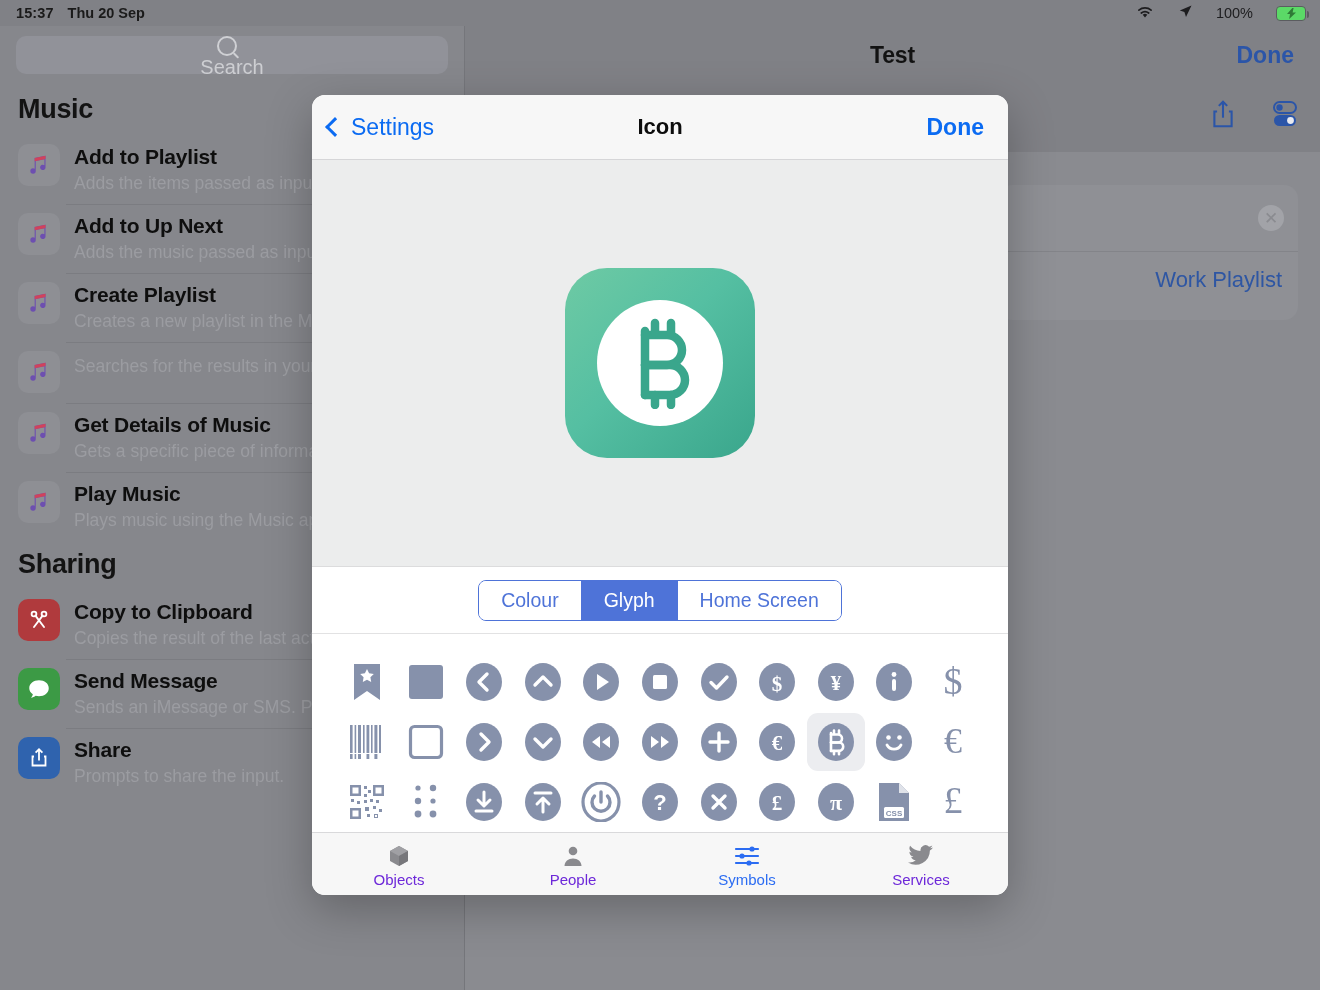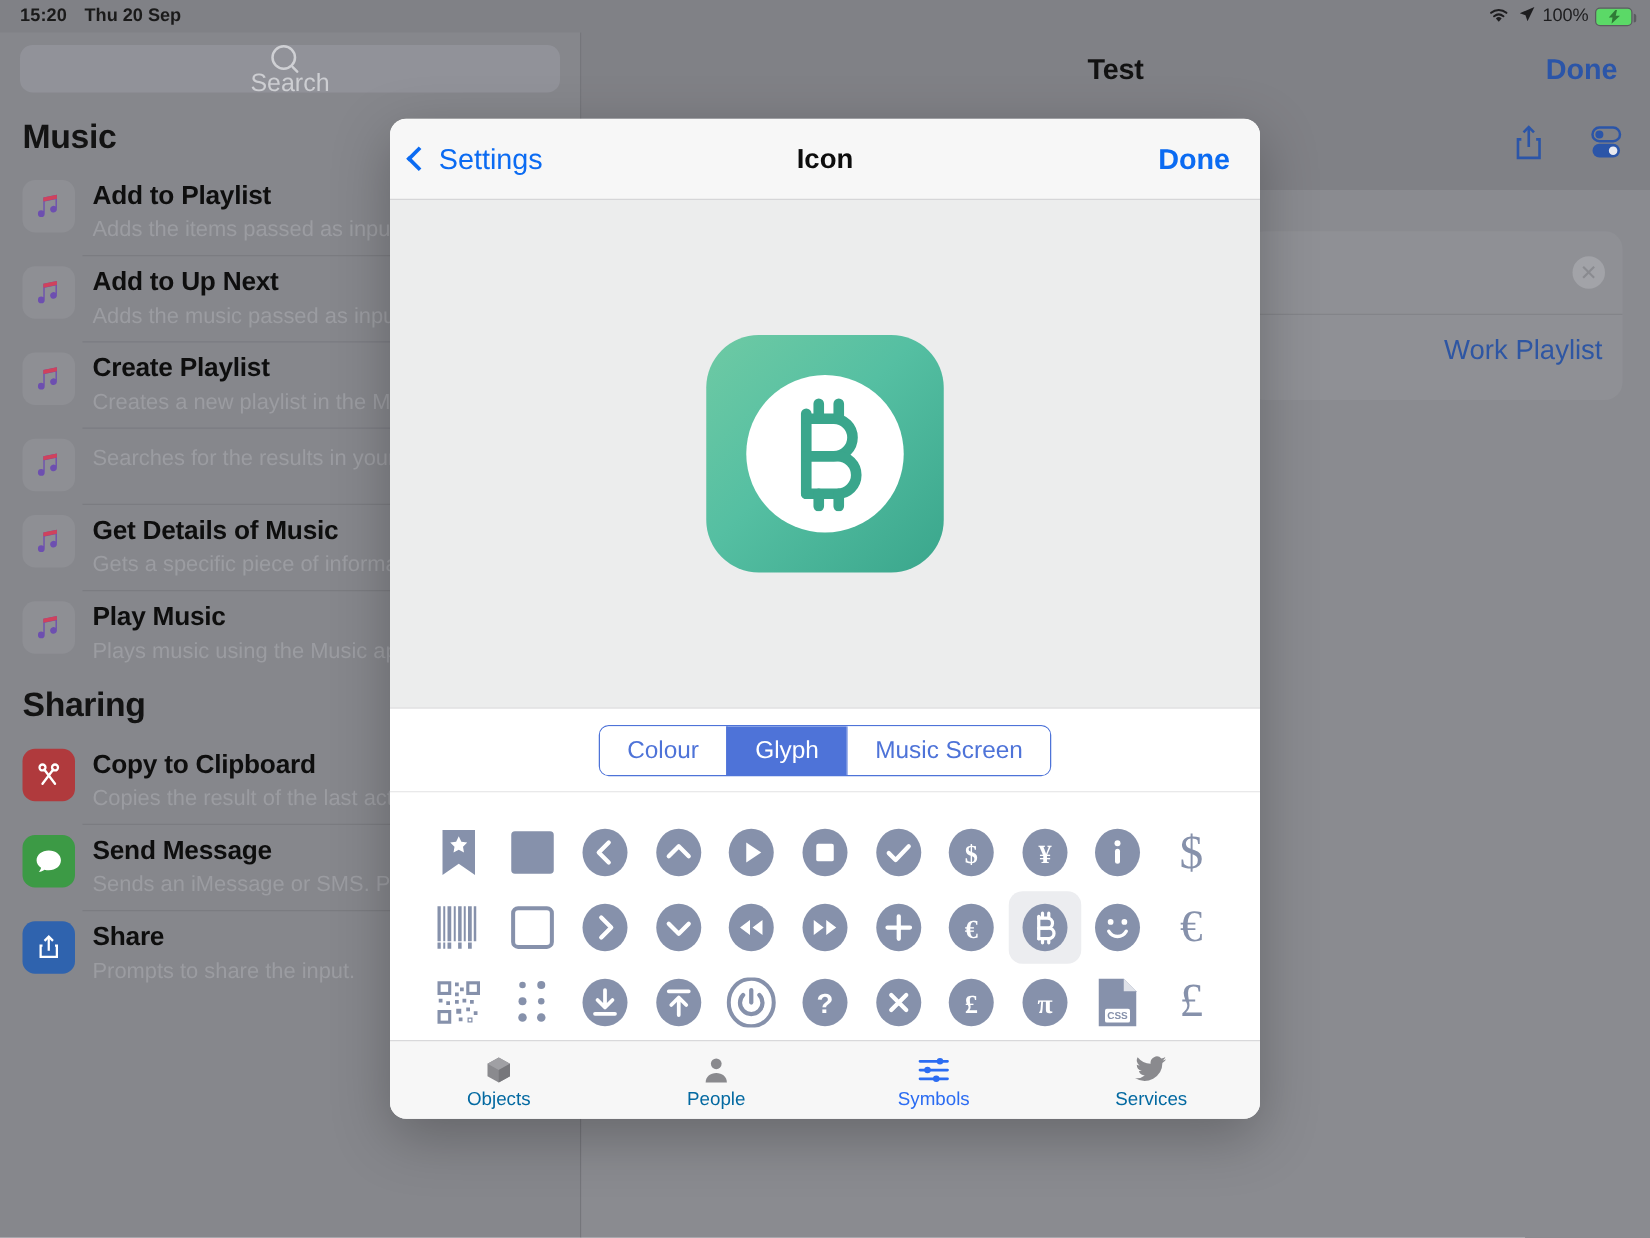--- a/index.html
+++ b/index.html
@@ -13,21 +13,21 @@
 
   
   .bg-layer { position: absolute; inset: 0; }
 
   .statusbar {
     position: absolute; left: 0; top: 0; width: 1320px; height: 26px;
     display: flex; align-items: center; font-size: 14.5px; color: #1a1a1a;
   }
   .sb-time { margin-left: 16px; font-weight: 600; letter-spacing: .1px; }
   .sb-date { margin-left: 14px; font-weight: 600; }
-  .sb-right { margin-left: auto; margin-right: 14px; display: flex; align-items: center; gap: 5px; }
+  .sb-right { margin-left: auto; margin-right: 14px; display: flex; align-items: center; gap: 23px; }
   .sb-pct { font-size: 14.5px; font-weight: 500; color: #1d1d1f; }
   .batt {
     position: relative; width: 30px; height: 15px; border: 1.6px solid #5b5c60;
     border-radius: 4px; box-sizing: border-box; background: #5bd967; display:flex;
     align-items:center; justify-content:center;
   }
   .batt:after{ content:""; position:absolute; right:-4px; top:4px; width:2.4px; height:7px;
     background:#5b5c60; border-radius:0 2px 2px 0;}
 
   
@@ -114,32 +114,32 @@
   .glyphs { flex: 1; background: #fff; padding: 18px 14px 0 14px; box-sizing:border-box; }
   .grow { display:flex; justify-content: space-between; align-items:center; height: 60px; padding: 0 12px;}
   .gcell { width: 58px; height: 58px; display:flex; align-items:center; justify-content:center;
     border-radius: 11px; flex: none; cursor:pointer;}
   .gcell.sel { background: #ecedf0; }
   .gl { fill: #8691ab; }
 
   .tabbar { flex: none; height: 66px; background: #f7f7f7; border-top: 1px solid #d9d9db;
     display:flex; align-items:center; }
   .tab { flex:1; display:flex; flex-direction:column; align-items:center; justify-content:center; gap:3px; cursor:pointer;}
-  .tab-lab { font-size: 15px; color:#0369a1; }
+  .tab-lab { font-size: 15px; color:#6d28d9; }
   .tab.on .tab-lab { color:#2b6cf2; }
 </style>
 </head>
 <body>
 
 <div id="root">
 
   <div class="bg-layer">
 
     <div class="statusbar">
-      <span class="sb-time">15:20</span>
+      <span class="sb-time">15:37</span>
       <span class="sb-date">Thu 20 Sep</span>
       <span class="sb-right">
         <span>
           <svg width="20" height="15" viewBox="0 0 20 15">
               <path d="M10 13.4l2.3-2.7a3.4 3.4 0 0 0-4.6 0L10 13.4z" fill="#1d1d1f"></path>
               <path d="M3.9 6.2a9.4 9.4 0 0 1 12.2 0" stroke="#1d1d1f" stroke-width="1.7" fill="none" stroke-linecap="round"></path>
               <path d="M6.3 9a6 6 0 0 1 7.4 0" stroke="#1d1d1f" stroke-width="1.7" fill="none" stroke-linecap="round"></path>
             </svg>
         </span>
         <span>
@@ -341,21 +341,21 @@
             </g>
           </svg>
         </div>
       </div>
     </div>
 
     <div class="seg-bar">
       <div class="seg">
         <div class="seg-item">Colour</div>
         <div class="seg-item on">Glyph</div>
-        <div class="seg-item">Music Screen</div>
+        <div class="seg-item">Home Screen</div>
       </div>
     </div>
 
     <div class="glyphs">
 
       <div class="grow">
         <div class="gcell">
           <svg width="32" height="38" viewBox="0 0 32 38" class="gl">
               <path d="M3 1h26v36l-13-9-13 9V1z"></path>
               <path d="M16 6l2.1 4.3 4.7.7-3.4 3.3.8 4.7-4.2-2.2-4.2 2.2.8-4.7-3.4-3.3 4.7-.7L16 6z" fill="#fff"></path>

